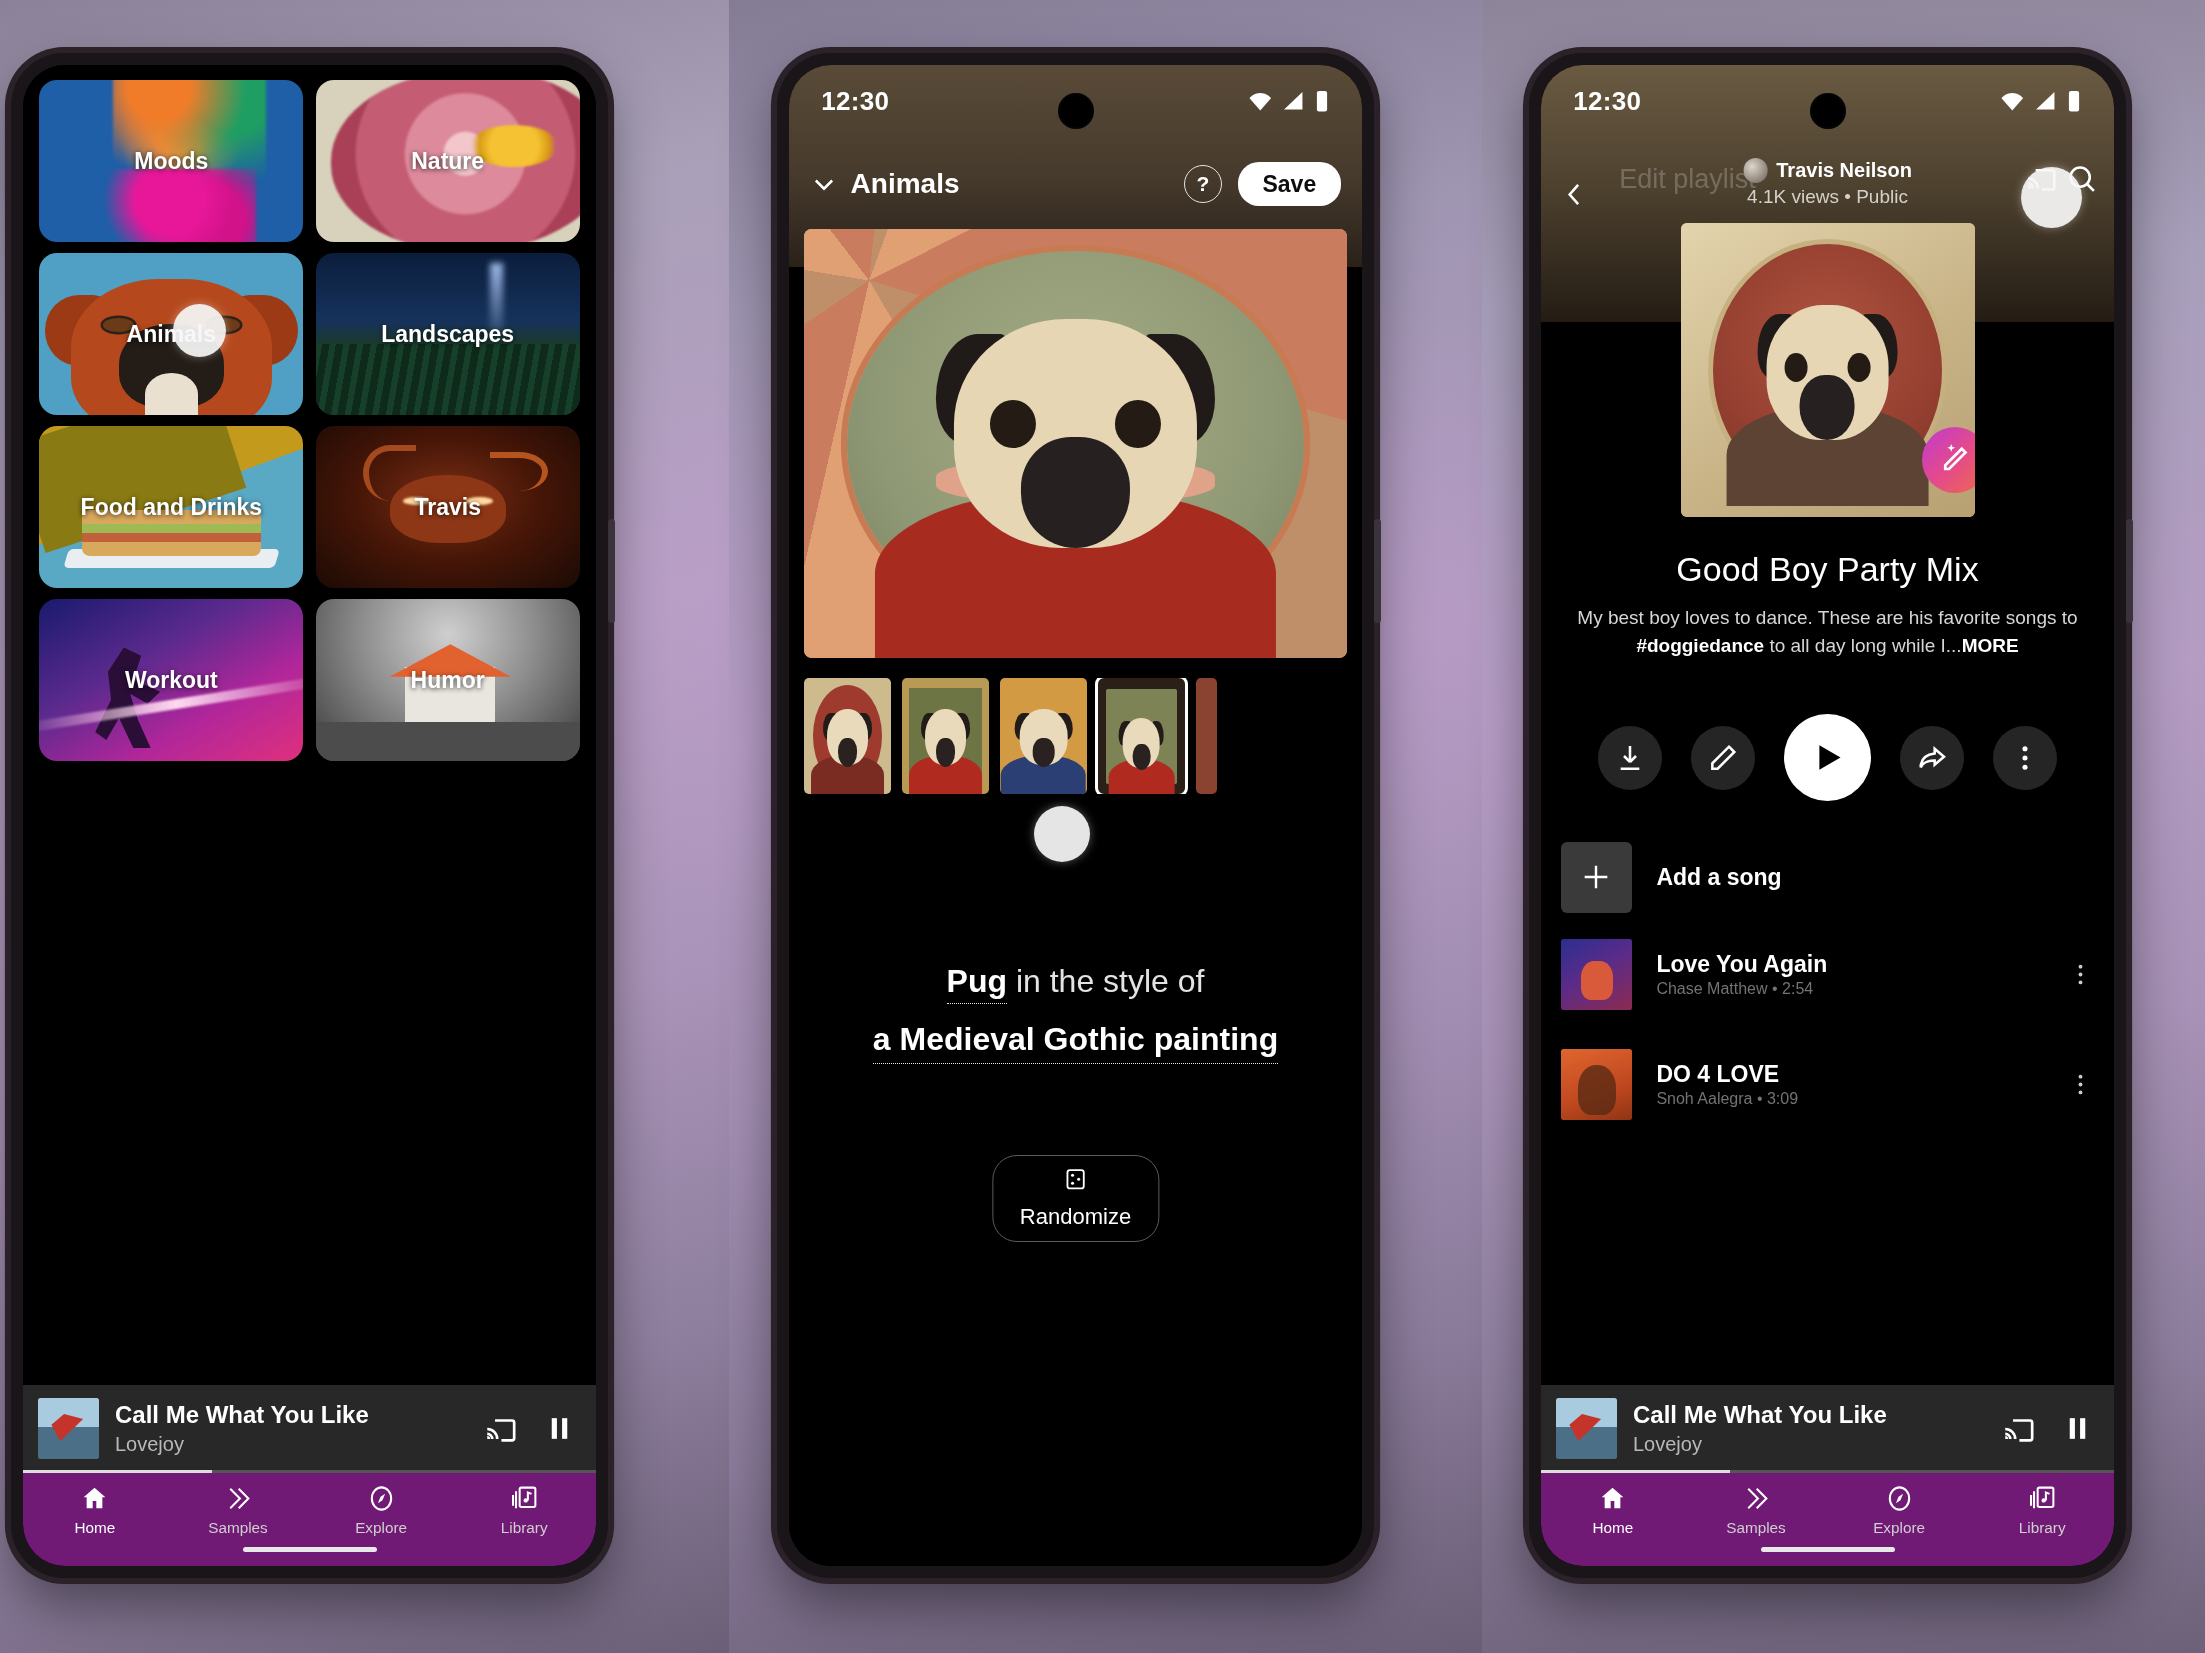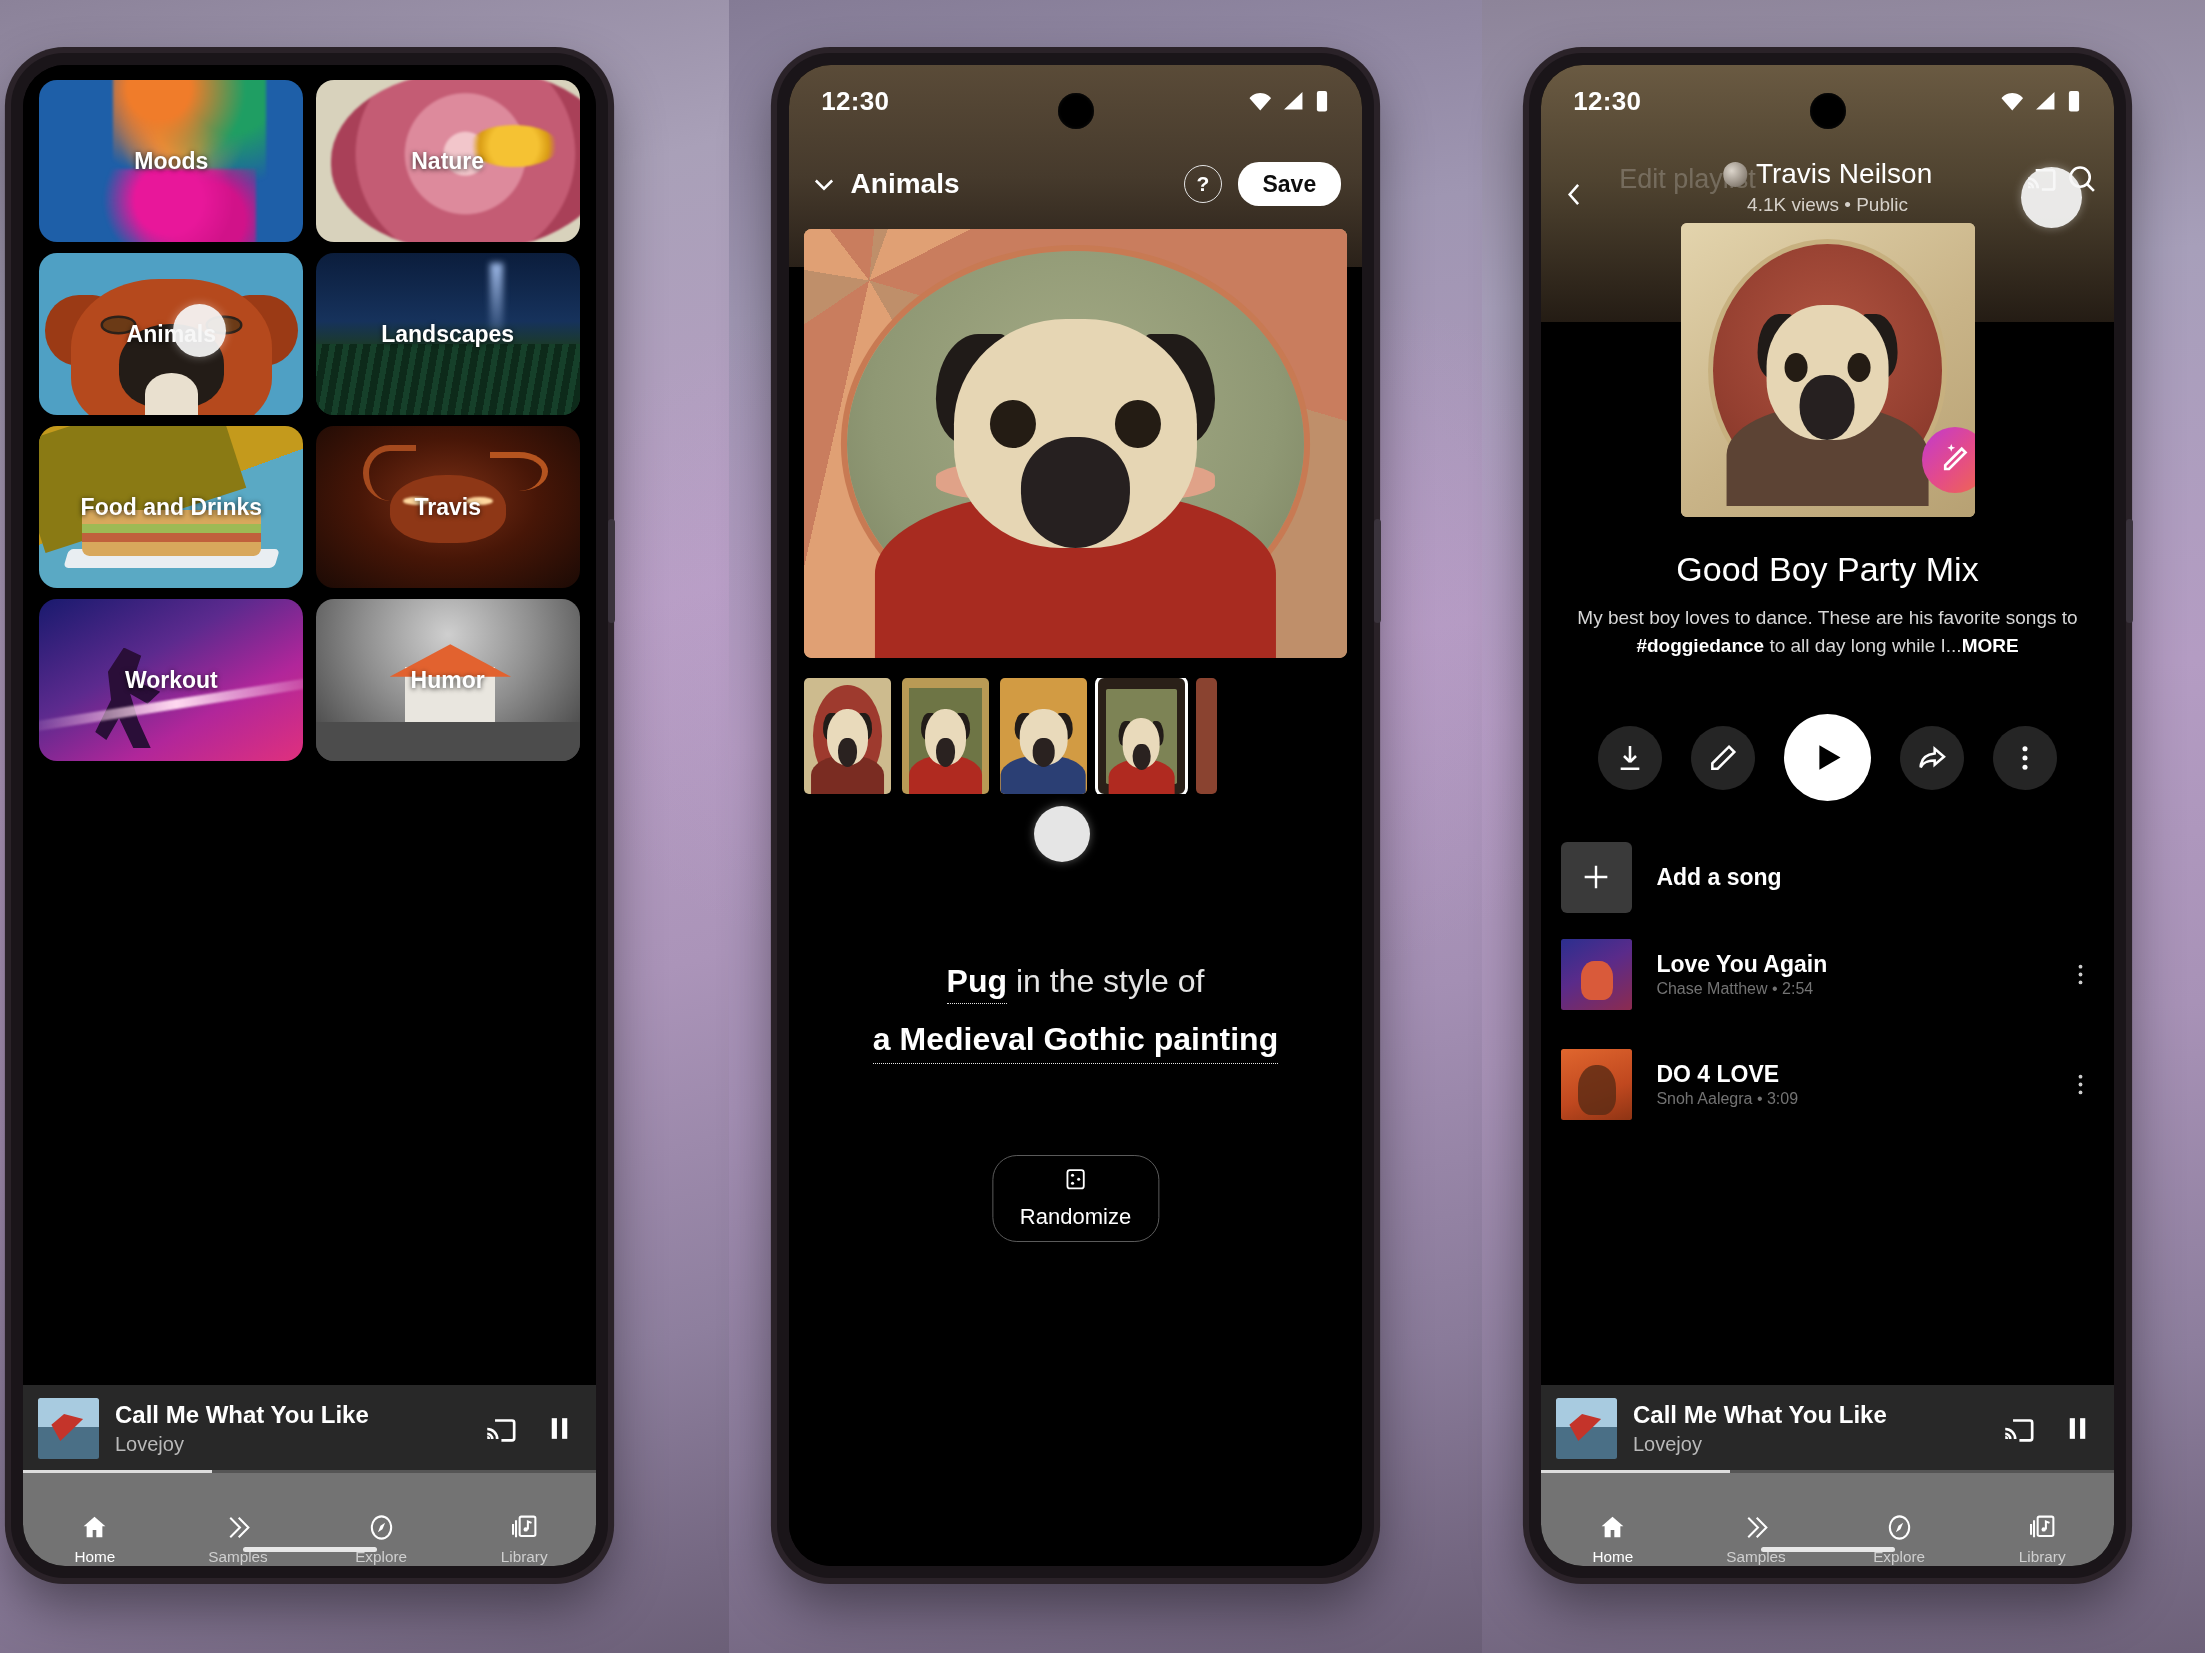--- a/index.html
+++ b/index.html
@@ -117,22 +117,22 @@
   .mp-art:before { content:""; position:absolute; left:22%; top:26%; width:52%; height:44%;
             background:#c4342a; clip-path:polygon(0 40%,40% 0,100% 18%,66% 58%,28% 100%); }
   .mp-text { flex:1; margin-left:16px; min-width:0; }
   .mp-title { font-size:24px; font-weight:700; white-space:nowrap; overflow:hidden; text-overflow:ellipsis; }
   .mp-sub { font-size:20px; color:#b9b9b9; margin-top:3.7px; }
   .mp-actions { display:flex; align-items:center; gap:27px; padding-right:6.1px; }
   .mp-progress { position:absolute; left:0; right:0; bottom:0; height:3.1px; background:#555; }
   .mp-progress i { display:block; height:100%; width:33%; background:#ddd; }
 
   
-  .navbar { position:absolute; left:0; right:0; bottom:0; height:93px; background:#737373;
-            display:flex; align-items:flex-end; padding-top:11px; z-index:6; }
+  .navbar { position:absolute; left:0; right:0; bottom:0; height:93px; background:#701a75;
+            display:flex; align-items:flex-start; padding-top:11px; z-index:6; }
   .nav-item { flex:1; display:flex; flex-direction:column; align-items:center; gap:6.1px; }
   .nav-item .nlabel { font-size:15.3px; color:#fff; }
   .nav-item.inactive .nlabel { color:#cfcfcf; }
   .home-indicator { position:absolute; left:50%; transform:translateX(-50%); bottom:13.5px;
                     width:134px; height:5.5px; border-radius:3.7px; background:#e8e8e8; z-index:7; }
 
   
   .p2-top { position:absolute; left:0; right:0; top:0; height:202px;
             background:linear-gradient(#5a4b38 0%, #463a2c 55%, #2a2119 100%); }
   .p2-head { position:absolute; left:0; right:0; top:86px; height:66px; display:flex;
@@ -186,21 +186,21 @@
   .p3-top { position:absolute; left:0; right:0; top:0; height:257px;
             background:linear-gradient(#6a5a42 0%, #4f4330 45%, #241c14 100%); }
   .p3-head { position:absolute; left:0; right:0; top:92px; height:74px; display:flex;
              align-items:center; padding:0 18.4px; z-index:8; }
   .ghost-title { position:absolute; left:78px; top:99px; font-size:27px; color:rgba(255,255,255,.22);
                  font-weight:500; z-index:7; }
   .p3-owner { position:absolute; left:50%; top:93px; transform:translateX(-50%); text-align:center; z-index:9; }
   .owner-row { display:flex; align-items:center; justify-content:center; gap:8.6px; }
   .owner-avatar { width:24.5px; height:24.5px; border-radius:50%;
                   background:radial-gradient(circle at 35% 35%,#dcd5cb,#8b8277 70%,#4f4a43); }
-  .owner-name { font-size:28px; font-weight:400; }
+  .owner-name { font-size:20px; font-weight:700; }
   .owner-meta { font-size:19px; color:#d5d0c9; margin-top:3.7px; }
   .p3-right { position:absolute; right:16px; top:97px; display:flex; align-items:center; gap:7.4px; z-index:9; }
   .touch-dot { position:absolute; border-radius:50%; background:rgba(246,246,246,.93); z-index:30;
                box-shadow:0 0 9.8px rgba(255,255,255,.35); }
   .p3-art { position:absolute; left:50%; transform:translateX(-50%); top:158px; width:294px; height:294px;
             border-radius:6.1px; overflow:hidden; background:#cdbb92; }
   .p3-art .frame { position:absolute; inset:0; background:linear-gradient(145deg,#e3d4ad,#c9b488 55%,#b7a173); }
   .p3-art .oval { position:absolute; left:11%; top:7%; width:78%; height:86%; border-radius:50%;
                   background:radial-gradient(circle at 50% 38%, #b05340 0%, #943f30 60%, #7a3225 100%);
                   box-shadow:0 0 0 4.9px #c7b07f; }

